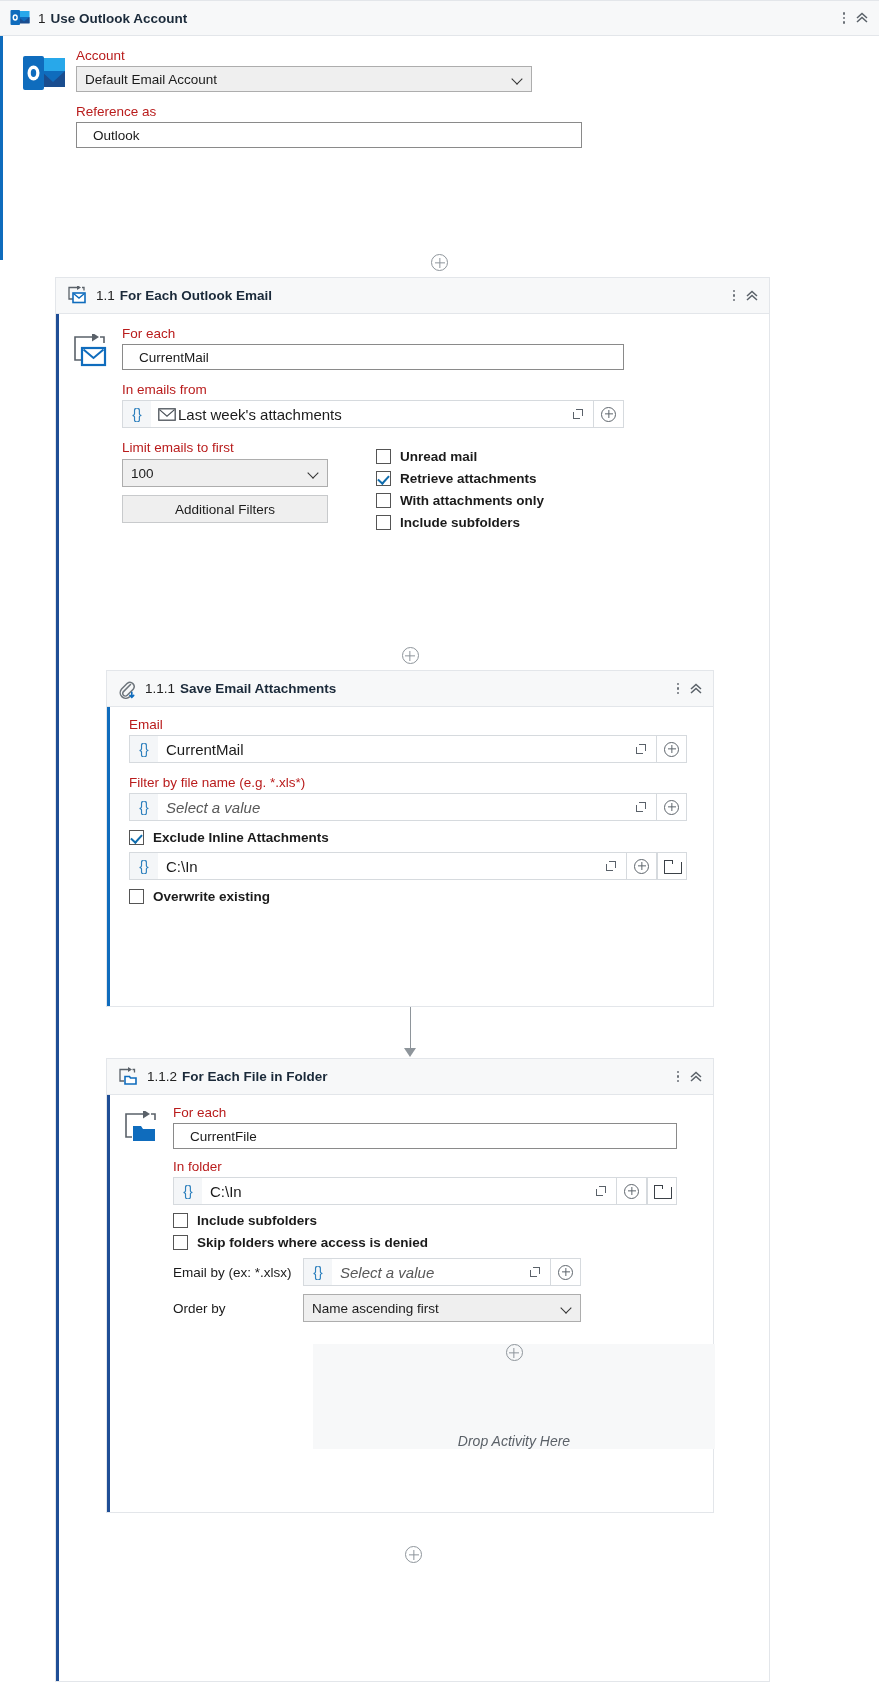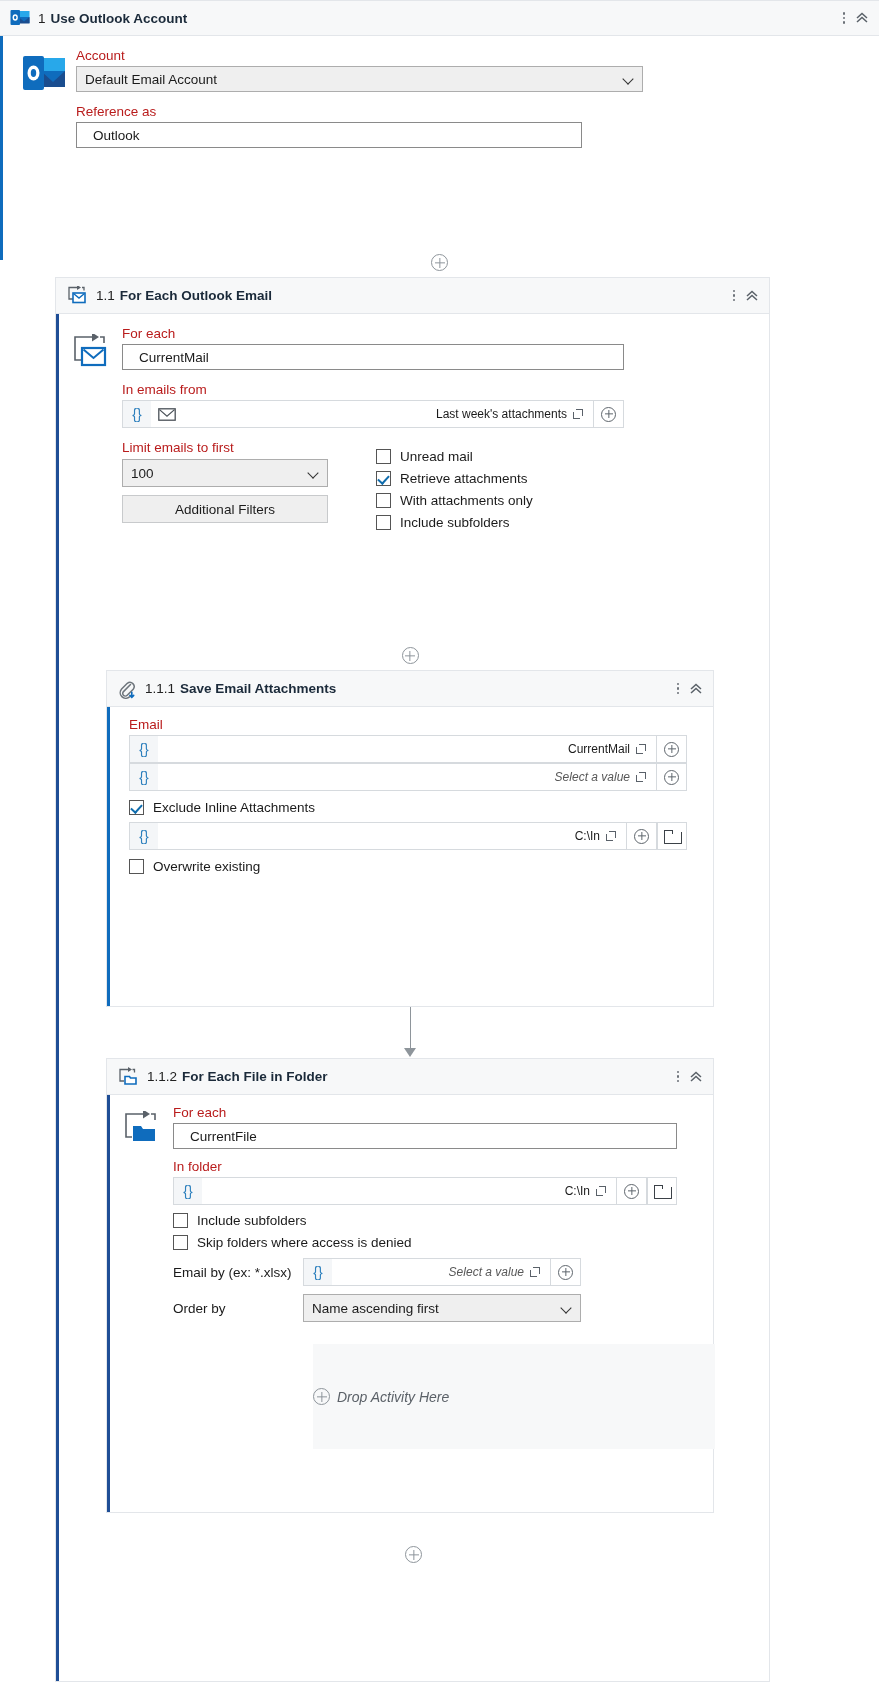--- a/index.html
+++ b/index.html
@@ -57,21 +57,21 @@
   .exprow { display:flex; align-items:stretch; }
   .expr {
     flex:1; height:28px; border:1px solid #d6dade; background:#fff;
     display:flex; align-items:center; min-width:0;
   }
   .expr .braces {
     width:28px; height:100%; background:#f4f6f8;
     display:flex; align-items:center; justify-content:center;
     color:#2b7fbd; font-size:14px; font-family:"Liberation Sans",sans-serif;
   }
-  .expr .val { flex:1; padding-left:8px; font-size:12px; color:#1b1b1b; white-space:nowrap; overflow:hidden;text-align:right; }
+  .expr .val { flex:1; padding-left:8px; font-size:15px; color:#1b1b1b; white-space:nowrap; overflow:hidden; }
   .expr .val.ph { font-style:italic; color:#585858; }
   .expr .expand {
     width:22px; display:flex; align-items:center; justify-content:center; margin-right:4px;
   }
   .expand-gl { width:10px; height:10px; position:relative; }
   .expand-gl::before{ content:""; position:absolute; left:0; bottom:0; width:6px; height:6px; border-left:1.4px solid #5a6169; border-bottom:1.4px solid #5a6169;}
   .expand-gl::after{ content:""; position:absolute; right:0; top:0; width:6px; height:6px; border-right:1.4px solid #5a6169; border-top:1.4px solid #5a6169;}
   .sidebtn {
     width:30px; border:1px solid #d6dade; border-left:none; background:#fff;
     display:flex; align-items:center; justify-content:center;
@@ -93,40 +93,40 @@
   }
 
   
   .cbrow { display:flex; align-items:center; margin:7px 0; }
   .cb { width:15px; height:15px; border:1.4px solid #555; background:#fff; position:relative; flex:none; }
   .cb.on::after{
     content:""; position:absolute; left:3px; top:1px; width:5px; height:9px;
     border-right:2.2px solid #0f6cad; border-bottom:2.2px solid #0f6cad;
     transform:rotate(42deg);
   }
-  .cbrow .cl { margin-left:9px; font-size:13.5px; }
+  .cbrow .cl { margin-left:9px; font-size:13.5px;font-weight:bold; }
 
   
   .plus-node { display:flex; justify-content:center; }
   .plus-node .plus-c { width:17px; height:17px; border-color:#8e959b; }
   .plus-node .plus-c::before{ background:#8e959b; }
   .plus-node .plus-c::after{ background:#8e959b; }
 
   
   .arrow-wrap { position:relative; height:55px; }
   .arrow-wrap .line { position:absolute; left:50%; top:0; width:1.4px; height:42px; background:#8e959b; }
   .arrow-wrap .head {
     position:absolute; left:50%; top:41px; transform:translateX(-50%);
     width:0;height:0;border-left:6px solid transparent;border-right:6px solid transparent;border-top:9px solid #8e959b;
   }
 
   
   .dropzone {
     background:#f7f8f9; height:105px;
-    display:flex; flex-direction:row; align-items:center; justify-content:flex-start; gap:7px;
+    display:flex; flex-direction:column; align-items:center; justify-content:space-between; gap:7px;
   }
   .dropzone .dz-txt { font-style:italic; font-size:14px; color:#5b6168; }
   .dropzone .plus-c { width:17px; height:17px; border-color:#8e959b; }
   .dropzone .plus-c::before{ background:#8e959b; }
   .dropzone .plus-c::after{ background:#8e959b; }
 
   
   .ol-ico { position:relative; display:inline-block; }
   .btn-std {
     height:28px; border:1px solid #c8cacc; background:#efefef;
@@ -190,21 +190,21 @@
           <rect x="19" y="4" width="24" height="13" fill="#28a8ea"></rect>
           <rect x="19" y="17" width="24" height="13" fill="#0f6cbd"></rect>
           <path d="M19 17 L31 28 L43 17 L43 33 L19 33 Z" fill="#1a4d8f"></path>
           <rect x="1" y="2" width="21" height="34" rx="2" fill="#0f6cbd"></rect>
           <ellipse cx="11.5" cy="19" rx="6" ry="7.4" fill="#fff"></ellipse>
           <ellipse cx="11.5" cy="19" rx="2.7" ry="4" fill="#0f6cbd"></ellipse>
         </svg>
       </span>
       <div style="flex:1; margin-left:10px;">
         <div class="lbl" style="margin-top:0;">Account</div>
-        <div class="combo" style="width:567px;">
+        <div class="combo" style="width:456px;">
           <span class="cv">Default Email Account</span>
           <span class="chev-d"></span>
         </div>
         <div class="lbl" style="margin-top:12px;">Reference as</div>
         <div class="txtbox" style="width:506px;">
           <span>Outlook</span>
         </div>
       </div>
     </div>
   </div>
@@ -357,20 +357,21 @@
           <span class="val">CurrentMail</span>
           <span class="expand">
               <span class="expand-gl"></span>
             </span>
         </div>
         <div class="sidebtn">
             <span class="plus-c"></span>
           </div>
       </div>
 
+      <div class="lbl" style="margin-top:12px;">Filter by file name (e.g. *.xls*)</div>
       <div class="exprow" style="width:558px;">
         <div class="expr">
           <span class="braces">{}</span>
           <span class="val ph">Select a value</span>
           <span class="expand">
               <span class="expand-gl"></span>
             </span>
         </div>
         <div class="sidebtn">
             <span class="plus-c"></span>

